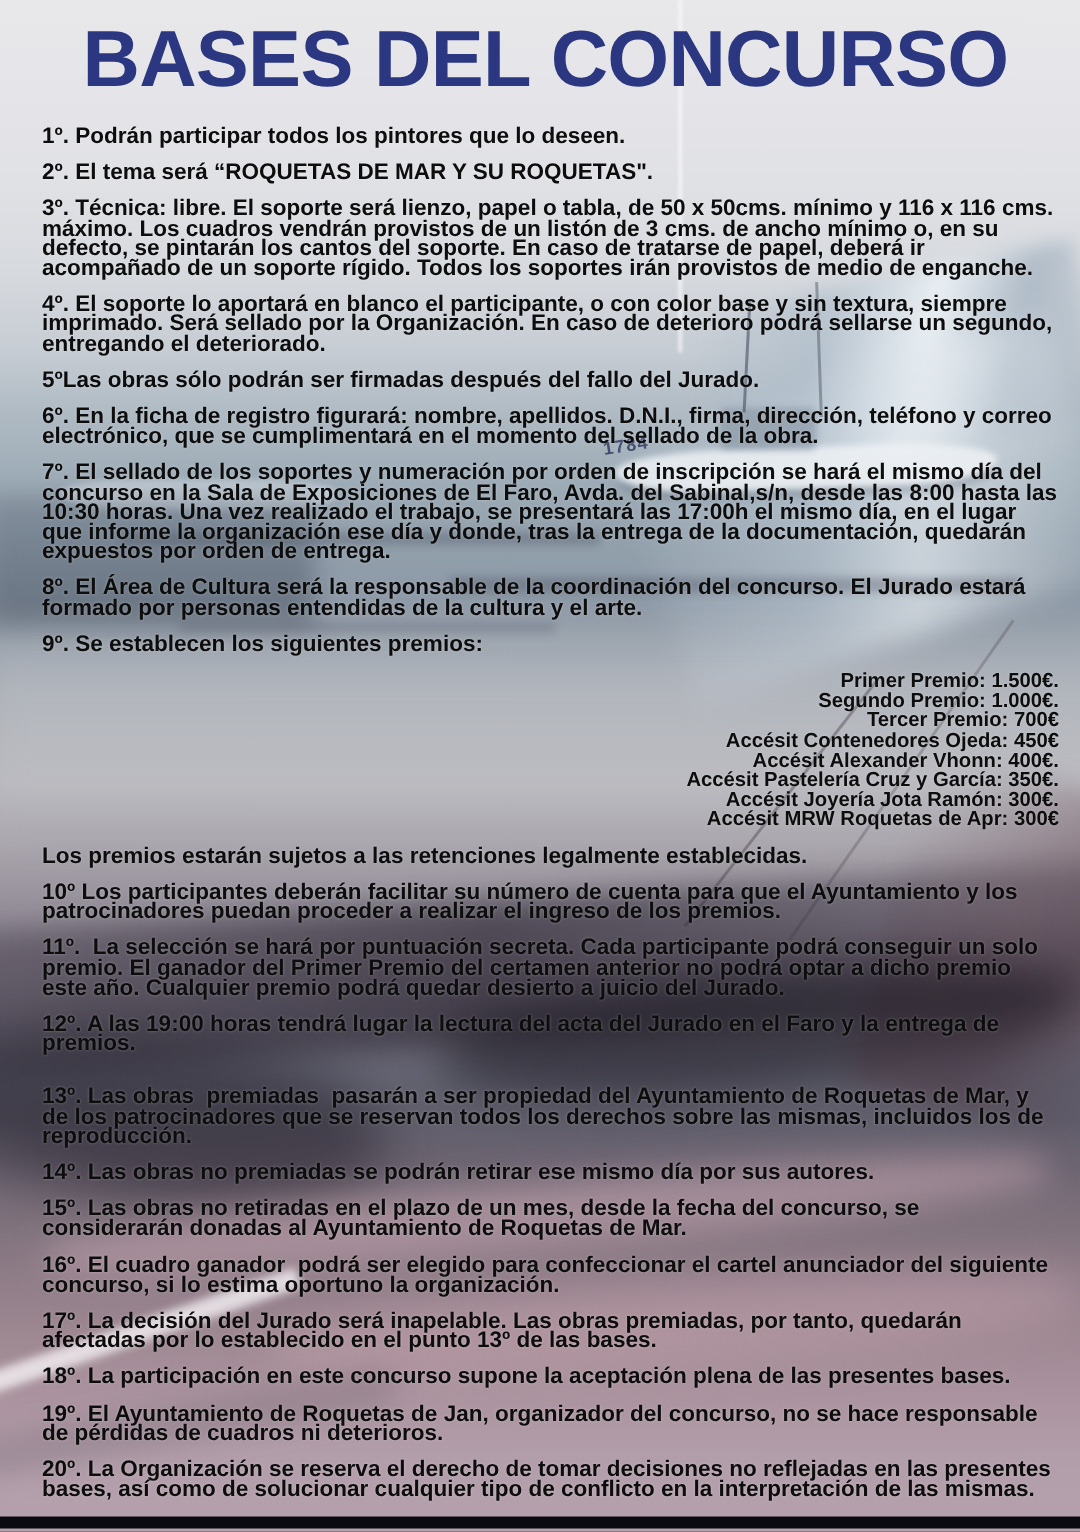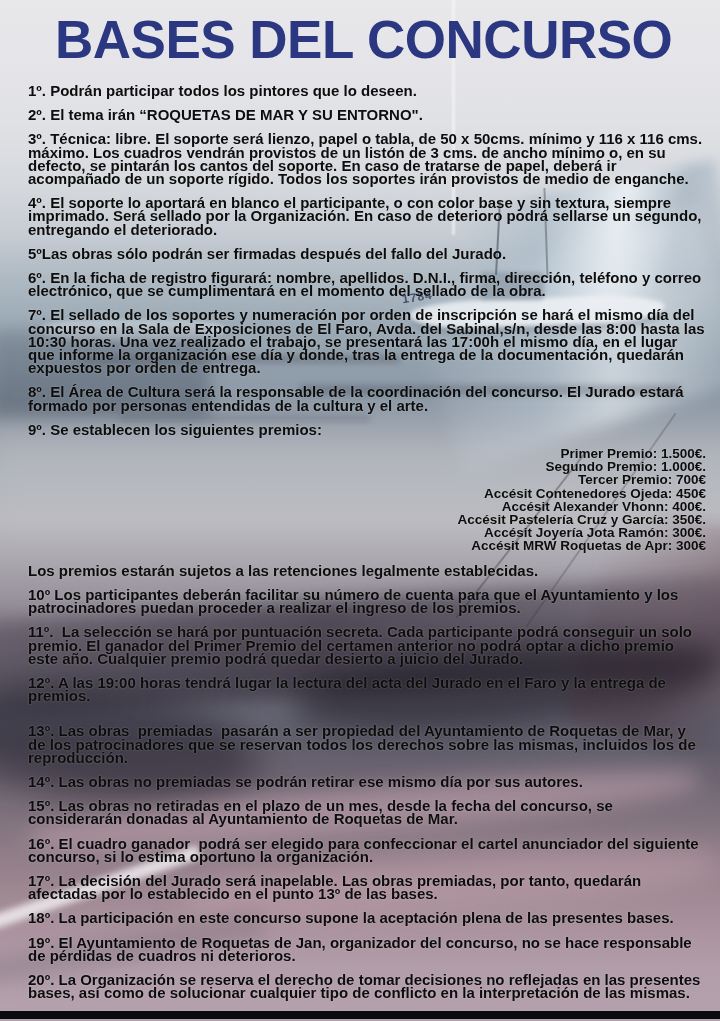--- a/index.html
+++ b/index.html
@@ -94,21 +94,21 @@
     <div class="stroke s-pink2"></div>
     <div class="stroke s-whitediag"></div>
     <div class="stroke s-graybtm"></div>
     <div class="boat-number">1784</div>
   </div>
 
   <div class="content">
     <h1 class="title">BASES DEL CONCURSO</h1>
     <div id="blocks">
         <p class="para">1º. Podrán participar todos los pintores que lo deseen.</p>
-        <p class="para">2º. El tema irán “ROQUETAS DE MAR Y SU ENTORNO".</p>
+        <p class="para">2º. El tema será “ROQUETAS DE MAR Y SU ROQUETAS".</p>
         <p class="para">3º. Técnica: libre. El soporte será lienzo, papel o tabla, de 50 x 50cms. mínimo y 116 x 116 cms. máximo. Los cuadros vendrán provistos de un listón de 3 cms. de ancho mínimo o, en su defecto, se pintarán los cantos del soporte. En caso de tratarse de papel, deberá ir acompañado de un soporte rígido. Todos los soportes irán provistos de medio de enganche.</p>
         <p class="para">4º. El soporte lo aportará en blanco el participante, o con color base y sin textura, siempre imprimado. Será sellado por la Organización. En caso de deterioro podrá sellarse un segundo, entregando el deteriorado.</p>
         <p class="para">5ºLas obras sólo podrán ser firmadas después del fallo del Jurado.</p>
         <p class="para">6º. En la ficha de registro figurará: nombre, apellidos. D.N.I., firma, dirección, teléfono y correo electrónico, que se cumplimentará en el momento del sellado de la obra.</p>
         <p class="para">7º. El sellado de los soportes y numeración por orden de inscripción se hará el mismo día del concurso en la Sala de Exposiciones de El Faro, Avda. del Sabinal,s/n, desde las 8:00 hasta las 10:30 horas. Una vez realizado el trabajo, se presentará las 17:00h el mismo día, en el lugar que informe la organización ese día y donde, tras la entrega de la documentación, quedarán expuestos por orden de entrega.</p>
         <p class="para">8º. El Área de Cultura será la responsable de la coordinación del concurso. El Jurado estará formado por personas entendidas de la cultura y el arte.</p>
         <p class="para">9º. Se establecen los siguientes premios:</p>
         <div class="prizes">
           <div class="prize-line">Primer Premio: 1.500€.</div>
           <div class="prize-line">Segundo Premio: 1.000€.</div>

